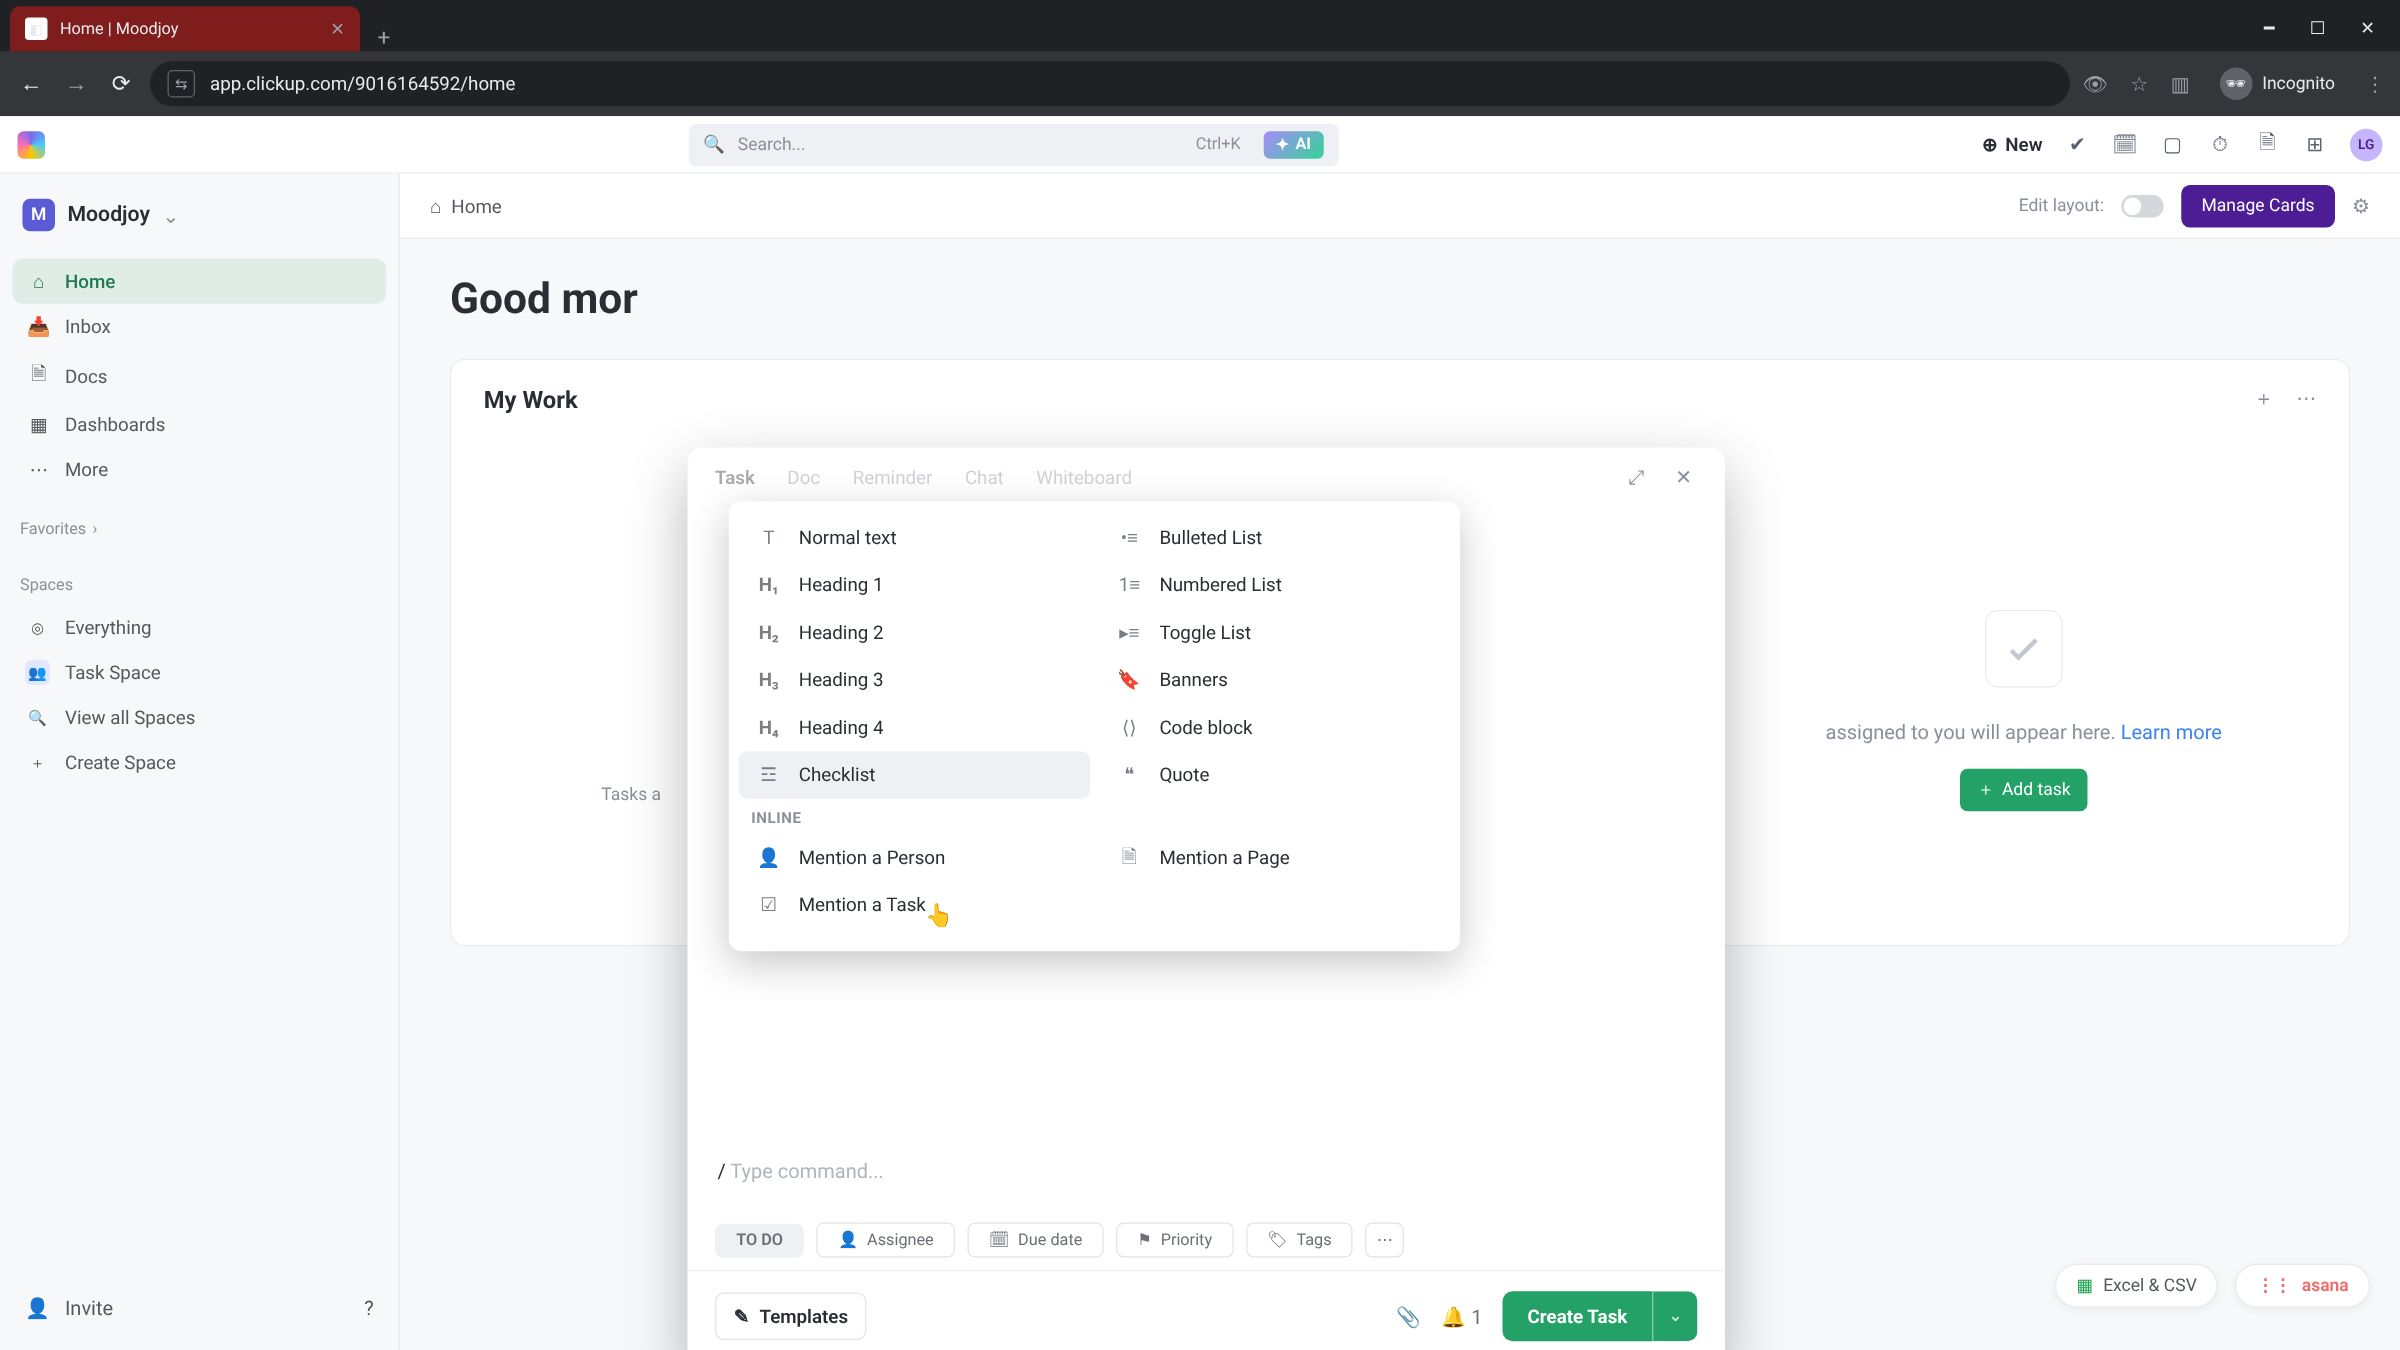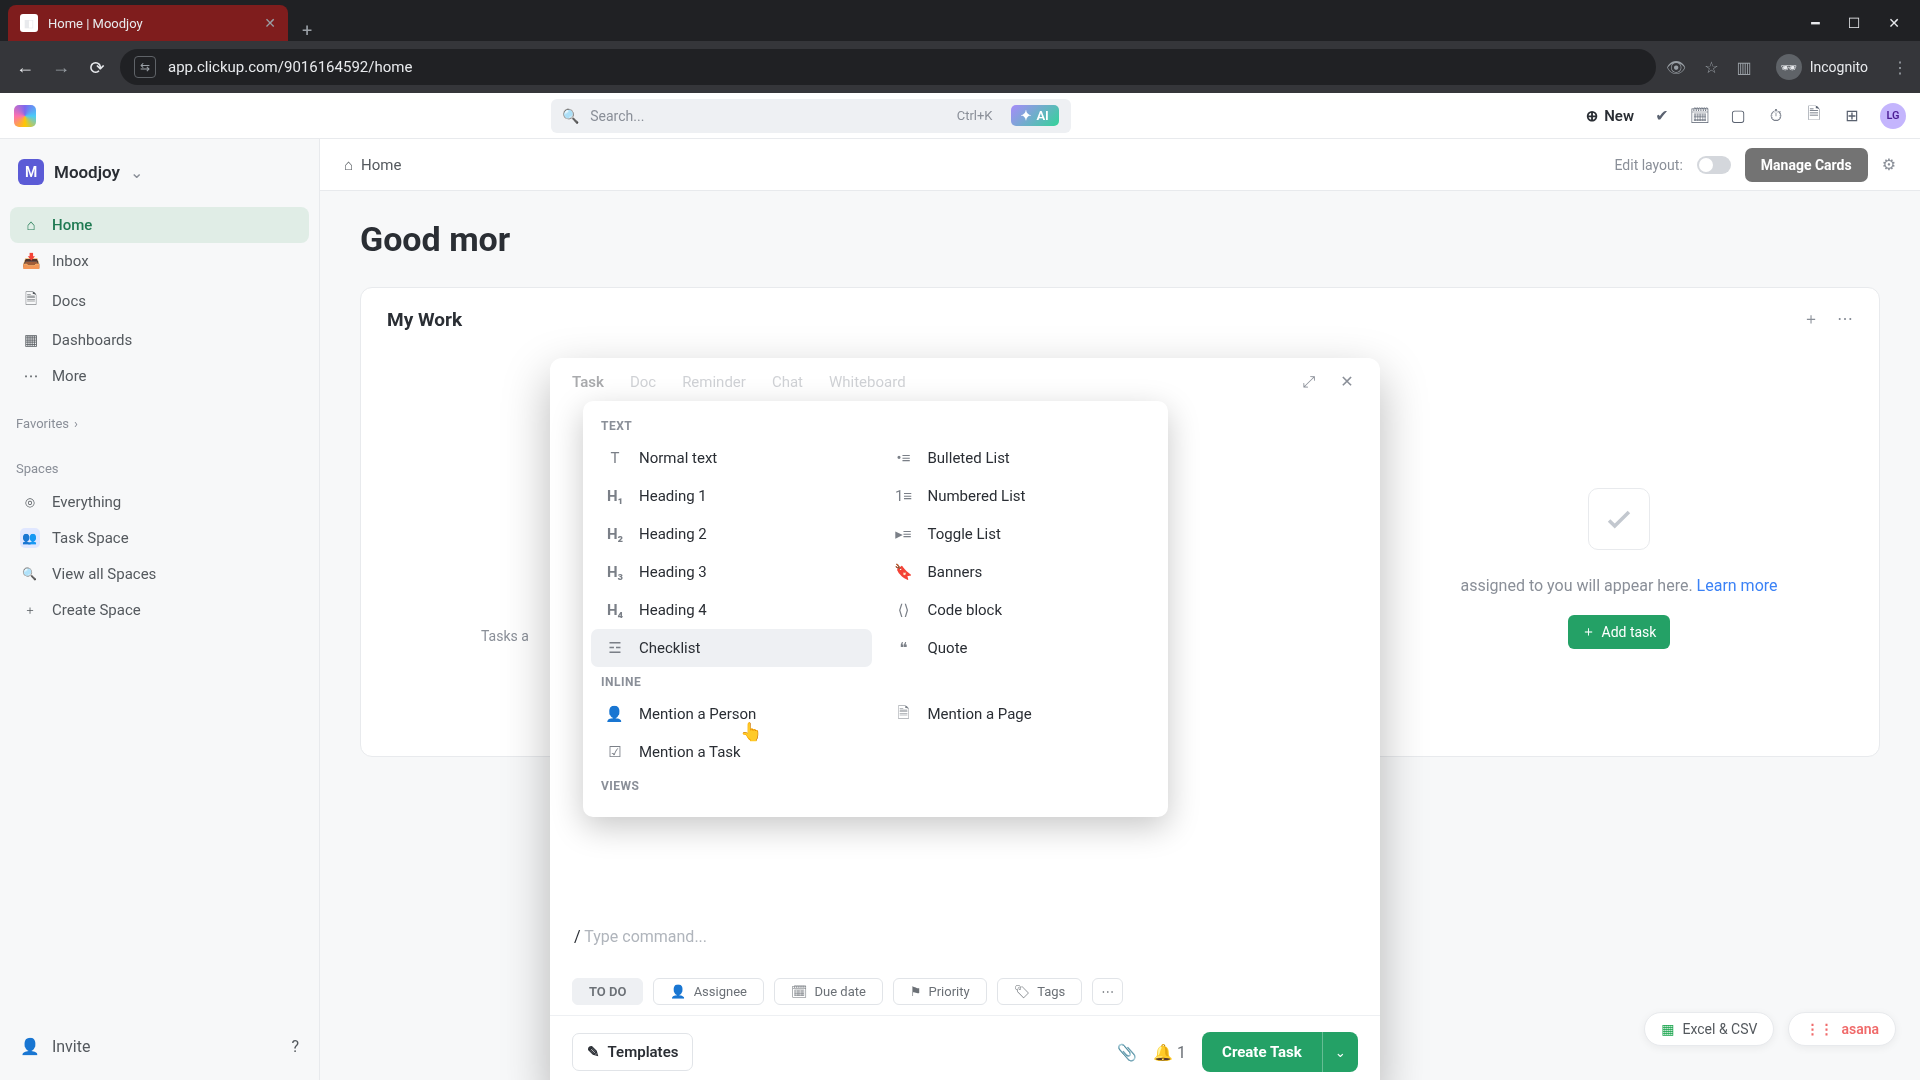--- a/index.html
+++ b/index.html
@@ -50,21 +50,21 @@
   .sp-ic{width:20px;height:20px;display:flex;align-items:center;justify-content:center;border-radius:5px;font-size:12px;}
   .sidebar-footer{margin-top:auto;display:flex;align-items:center;gap:12px;padding:10px 10px;color:#54595e;}
 
   .main { flex:1; position:relative; padding:0; overflow:hidden;}
   .main-top { height:52px; border-bottom:1px solid #e8eaed; background:#fff; display:flex; align-items:center; padding:0 24px;}
   .crumb{display:flex;align-items:center;gap:8px;color:#54595e;font-size:15px;}
   .main-top-right{margin-left:auto;display:flex;align-items:center;gap:14px;}
   .edit-layout{color:#8a8f98;font-size:14px;}
   .toggle{width:34px;height:18px;background:#d4d7dc;border-radius:10px;position:relative;}
   .toggle::after{content:"";position:absolute;left:2px;top:2px;width:14px;height:14px;background:#fff;border-radius:50%;}
-  .manage-btn{background:#737373;color:#fff;border:none;padding:9px 16px;border-radius:7px;font-size:14px;font-weight:700;cursor:pointer;}
+  .manage-btn{background:#4c1d95;color:#fff;border:none;padding:9px 16px;border-radius:7px;font-size:14px;font-weight:400;cursor:pointer;}
   .gear-btn{color:#8a8f98;}
 
   .greet{font-size:34px;font-weight:700;color:#2a2e34;padding:28px 40px 0;}
   .card{margin:28px 40px;background:#fff;border:1px solid #e8eaed;border-radius:12px;padding:20px 26px;position:relative;min-height:470px;}
   .card-head{display:flex;align-items:center;}
   .card-title{font-size:19px;font-weight:700;color:#2a2e34;}
   .card-actions{margin-left:auto;display:flex;gap:18px;color:#8a8f98;}
   .empty{position:absolute;right:60px;top:200px;text-align:center;color:#8a8f98;width:400px;}
   .empty-ic{width:62px;height:62px;border:1px solid #e8eaed;border-radius:10px;margin:0 auto 26px;display:flex;align-items:center;justify-content:center;color:#c3c8cf;}
   .empty-ic svg{width:34px;height:34px;}
@@ -337,21 +337,20 @@
         <div class="create-group">
           <button class="create-btn">Create Task</button>
           <button class="create-drop">⌄</button>
         </div>
       </div>
     </div>
   </div>
 
   <div class="slash-menu">
     <div class="sm-scroll">
-      <div class="sm-cat">TEXT</div>
       <div class="sm-grid">
         <div>
           <div class="sm-item">
               <span class="sm-ic">T</span>
               <span>Normal text</span>
             </div>
           <div class="sm-item">
               <span class="sm-ic">
                 <b>H₁</b>
               </span>
@@ -421,20 +420,19 @@
             </div>
         </div>
         <div>
           <div class="sm-item">
               <span class="sm-ic">🗎</span>
               <span>Mention a Page</span>
             </div>
         </div>
       </div>
 
-      <div class="sm-cat">VIEWS</div>
       <div style="height:12px"></div>
     </div>
   </div>
 
   <div class="cursor-ptr">👆</div>
 
 </div>
 
 </body></html>

